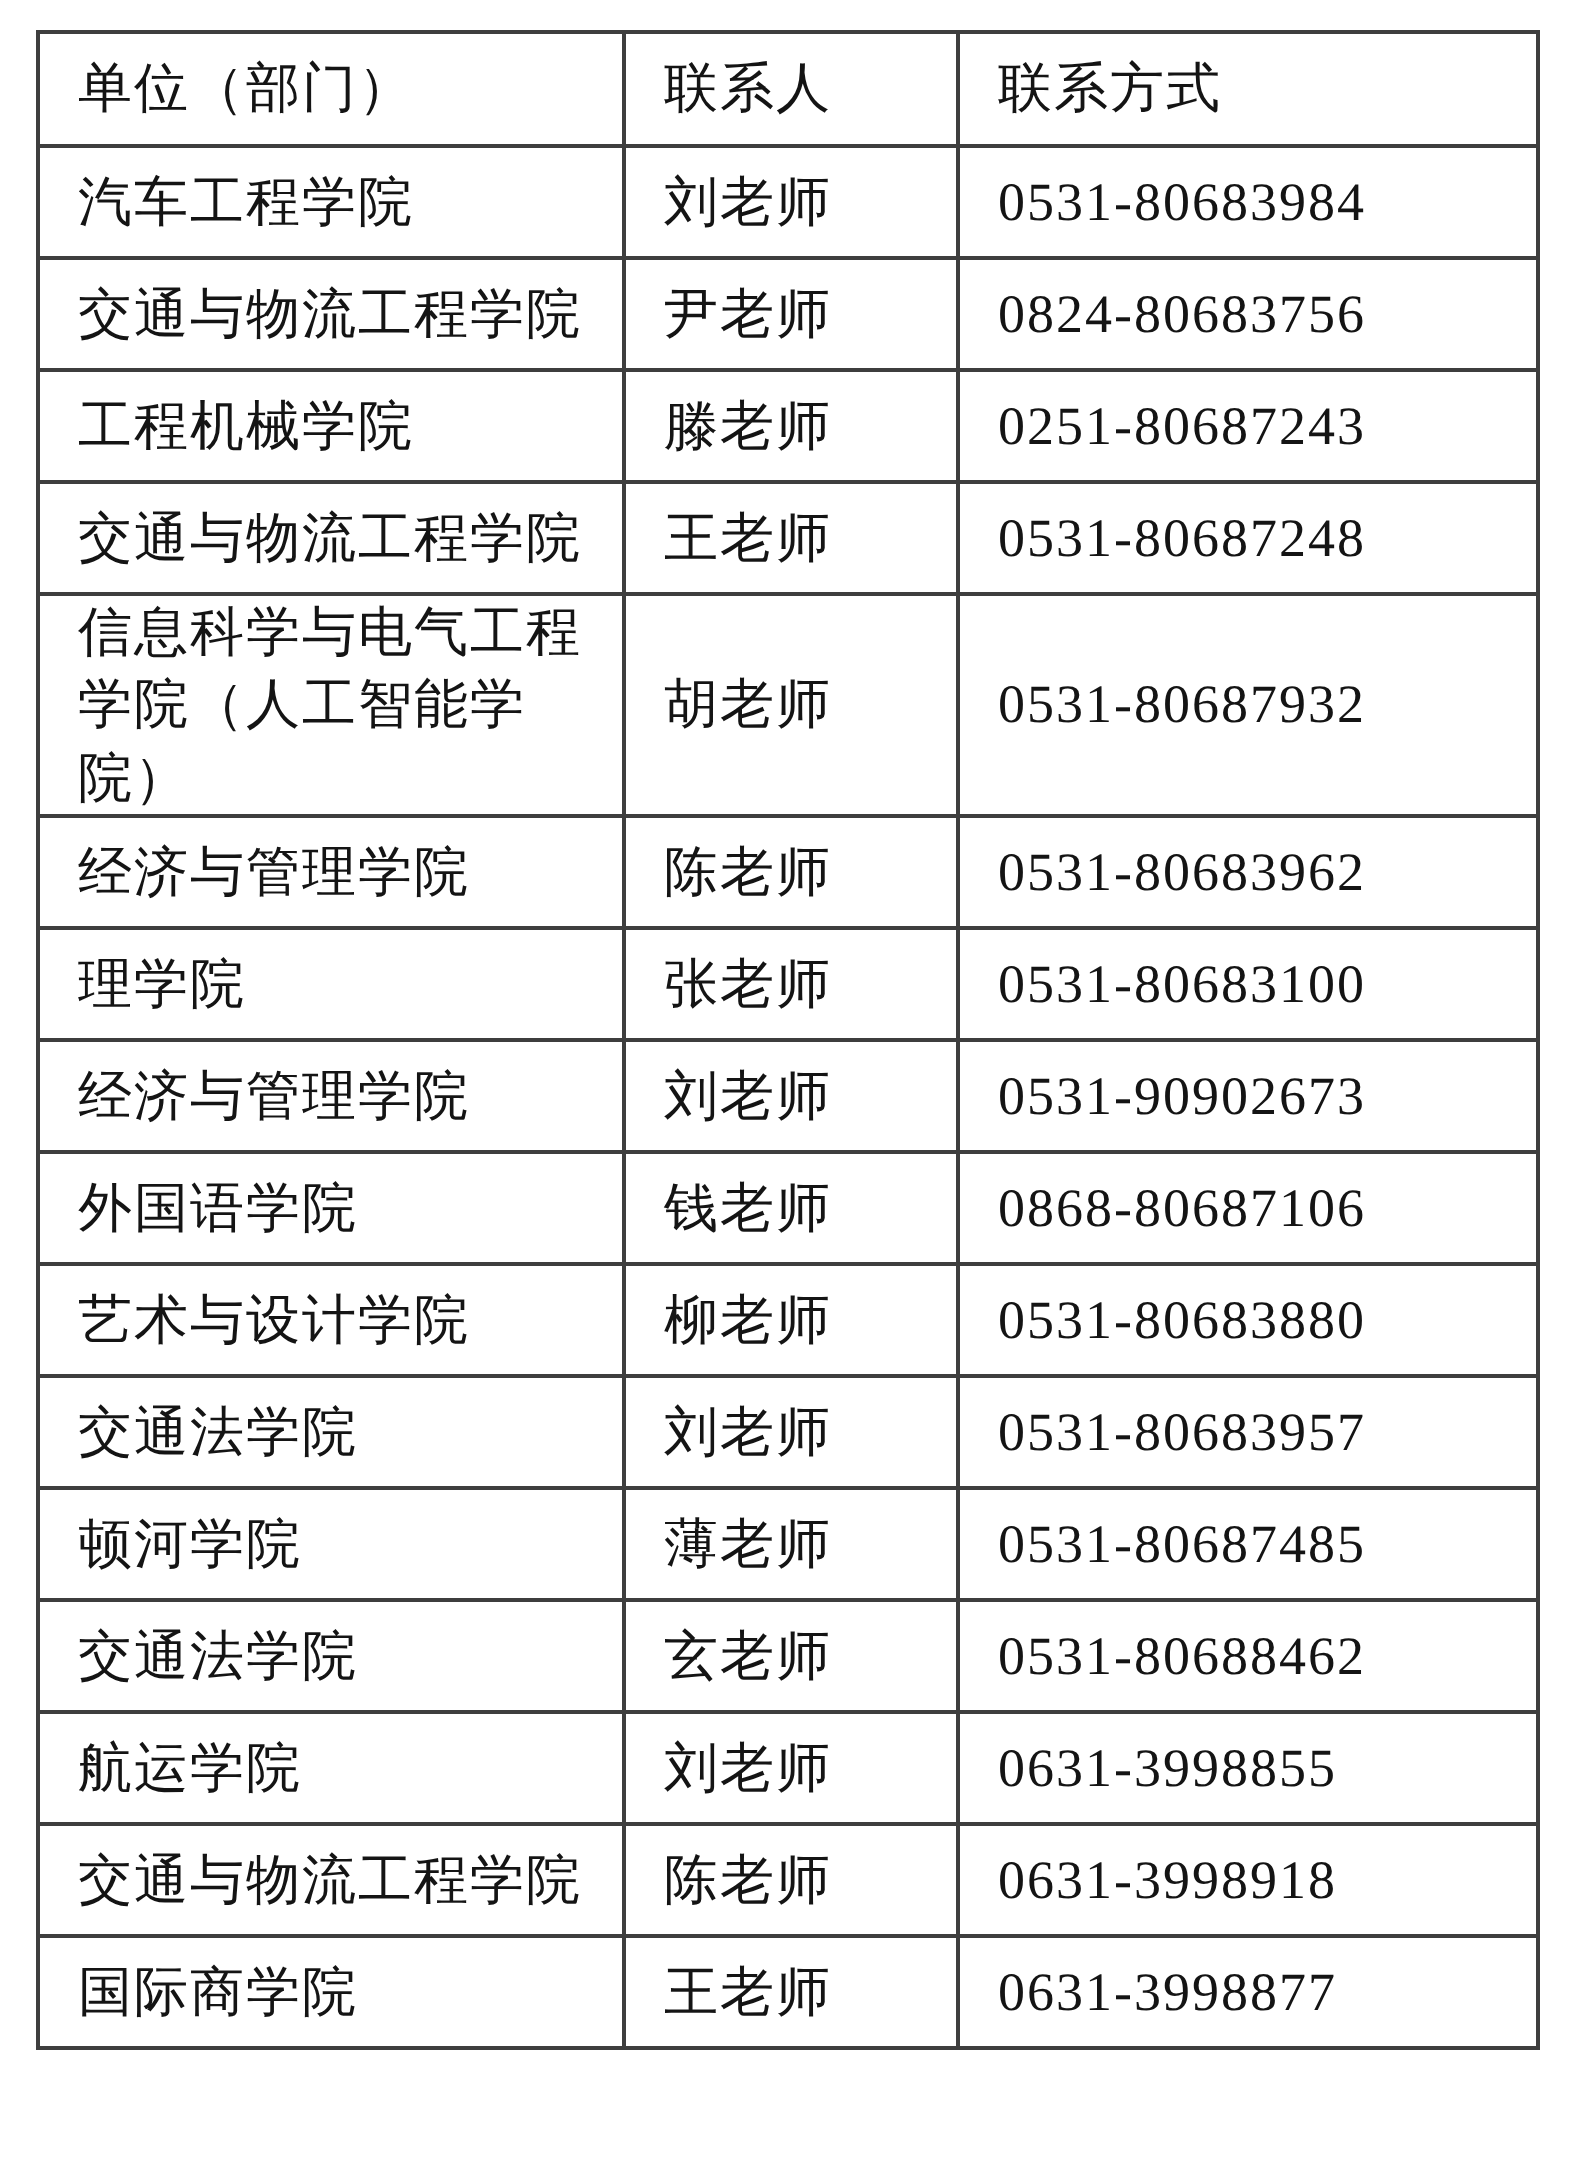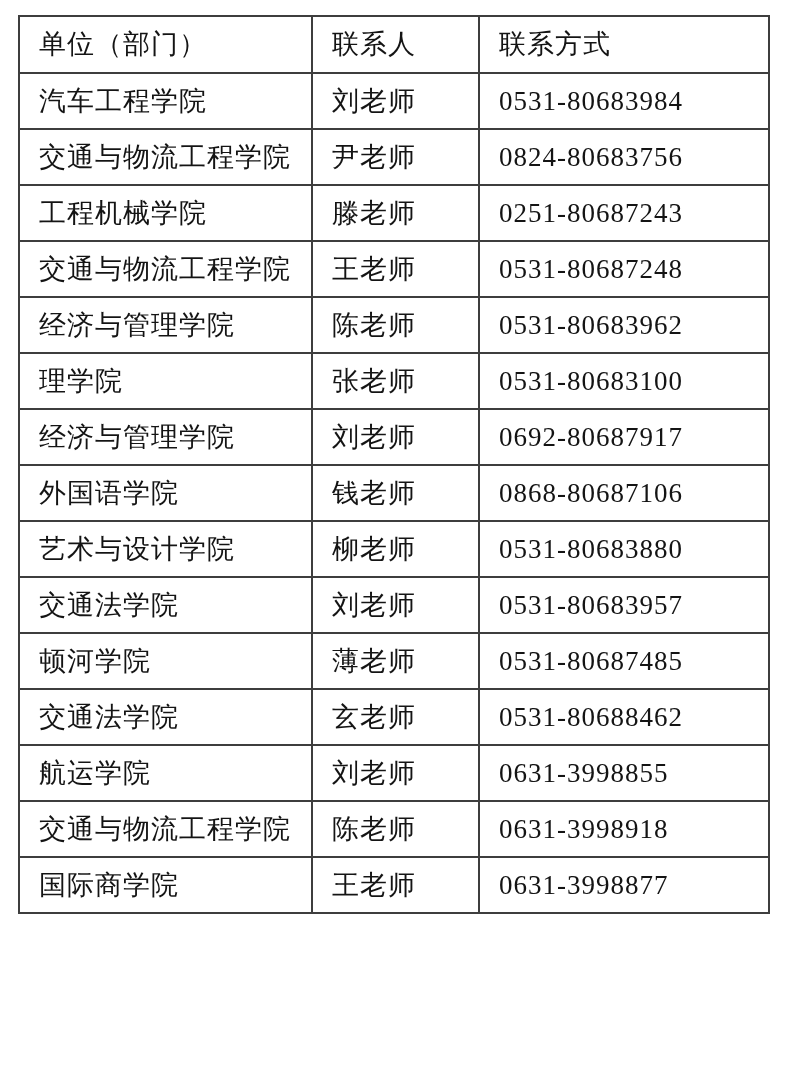--- a/index.html
+++ b/index.html
@@ -82,34 +82,39 @@
       <tr>
         <td class="unit-cell">工程机械学院</td>
         <td class="contact-cell">滕老师</td>
         <td class="phone-cell">0251-80687243</td>
       </tr>
       <tr>
         <td class="unit-cell">交通与物流工程学院</td>
         <td class="contact-cell">王老师</td>
         <td class="phone-cell">0531-80687248</td>
       </tr>
+      <tr class="tall">
+        <td class="unit-cell">信息科学与电气工程学院（人工智能学院）</td>
+        <td class="contact-cell">胡老师</td>
+        <td class="phone-cell">0531-80687932</td>
+      </tr>
       <tr>
         <td class="unit-cell">经济与管理学院</td>
         <td class="contact-cell">陈老师</td>
         <td class="phone-cell">0531-80683962</td>
       </tr>
       <tr>
         <td class="unit-cell">理学院</td>
         <td class="contact-cell">张老师</td>
         <td class="phone-cell">0531-80683100</td>
       </tr>
       <tr>
         <td class="unit-cell">经济与管理学院</td>
         <td class="contact-cell">刘老师</td>
-        <td class="phone-cell">0692-80687917</td>
+        <td class="phone-cell">0531-90902673</td>
       </tr>
       <tr>
         <td class="unit-cell">外国语学院</td>
         <td class="contact-cell">钱老师</td>
         <td class="phone-cell">0868-80687106</td>
       </tr>
       <tr>
         <td class="unit-cell">艺术与设计学院</td>
         <td class="contact-cell">柳老师</td>
         <td class="phone-cell">0531-80683880</td>

